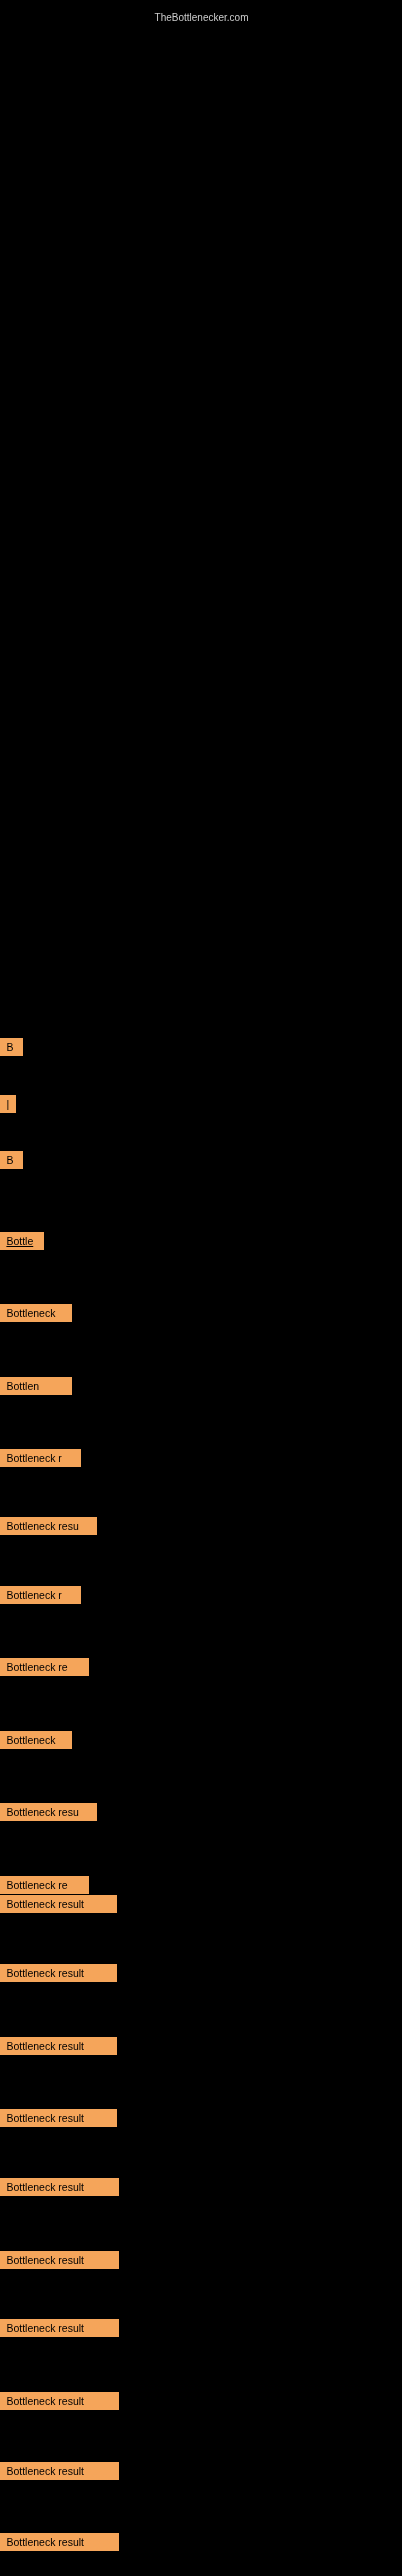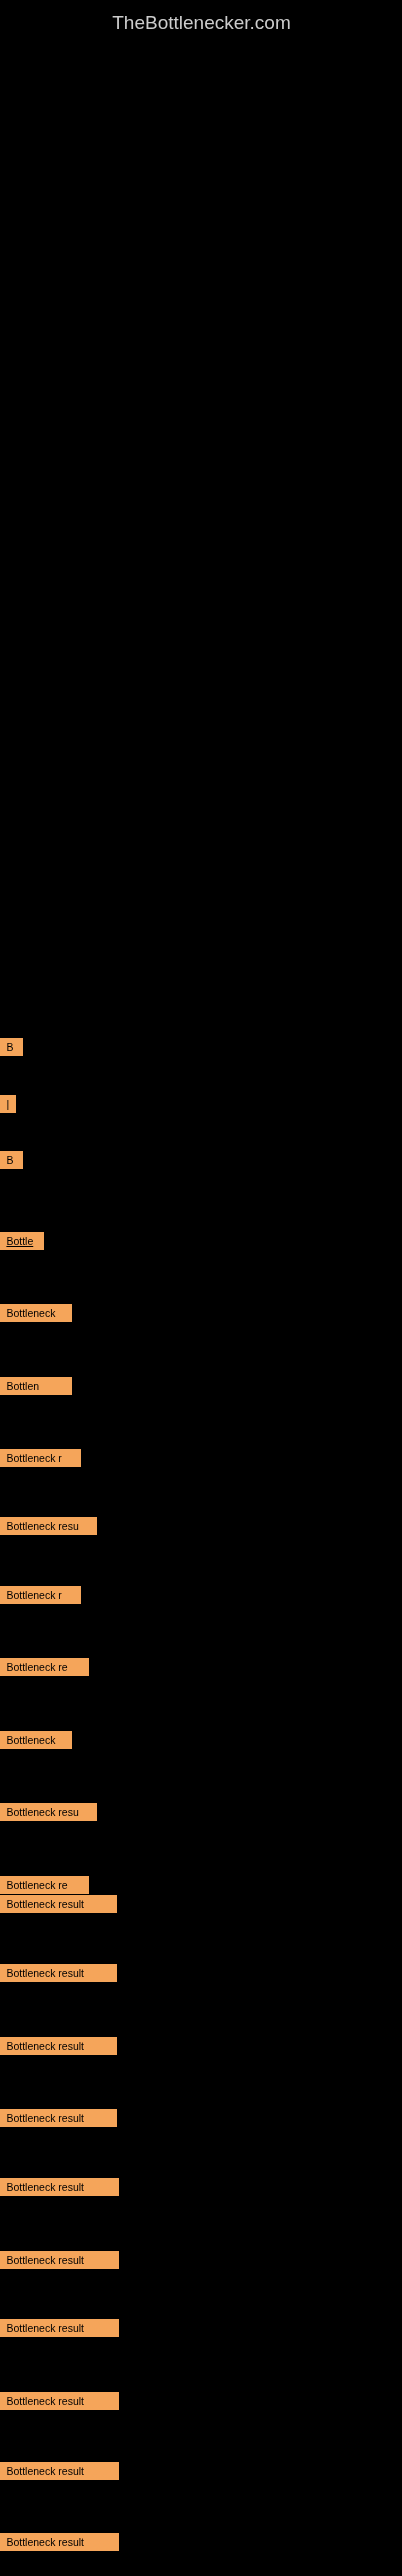--- a/index.html
+++ b/index.html
@@ -11,21 +11,21 @@
     body {
       background-color: #000000;
       width: 403px;
       min-height: 2576px;
       font-family: Arial, sans-serif;
       position: relative;
     }
 
     .site-title {
       color: #cccccc;
-      font-size: 19px;
+      font-size: 10px;
       text-align: center;
       padding: 8px 0;
       position: absolute;
       top: 4px;
       left: 0;
       right: 0;
     }
 
     .bottleneck-item {
       background-color: #f5a55a;

